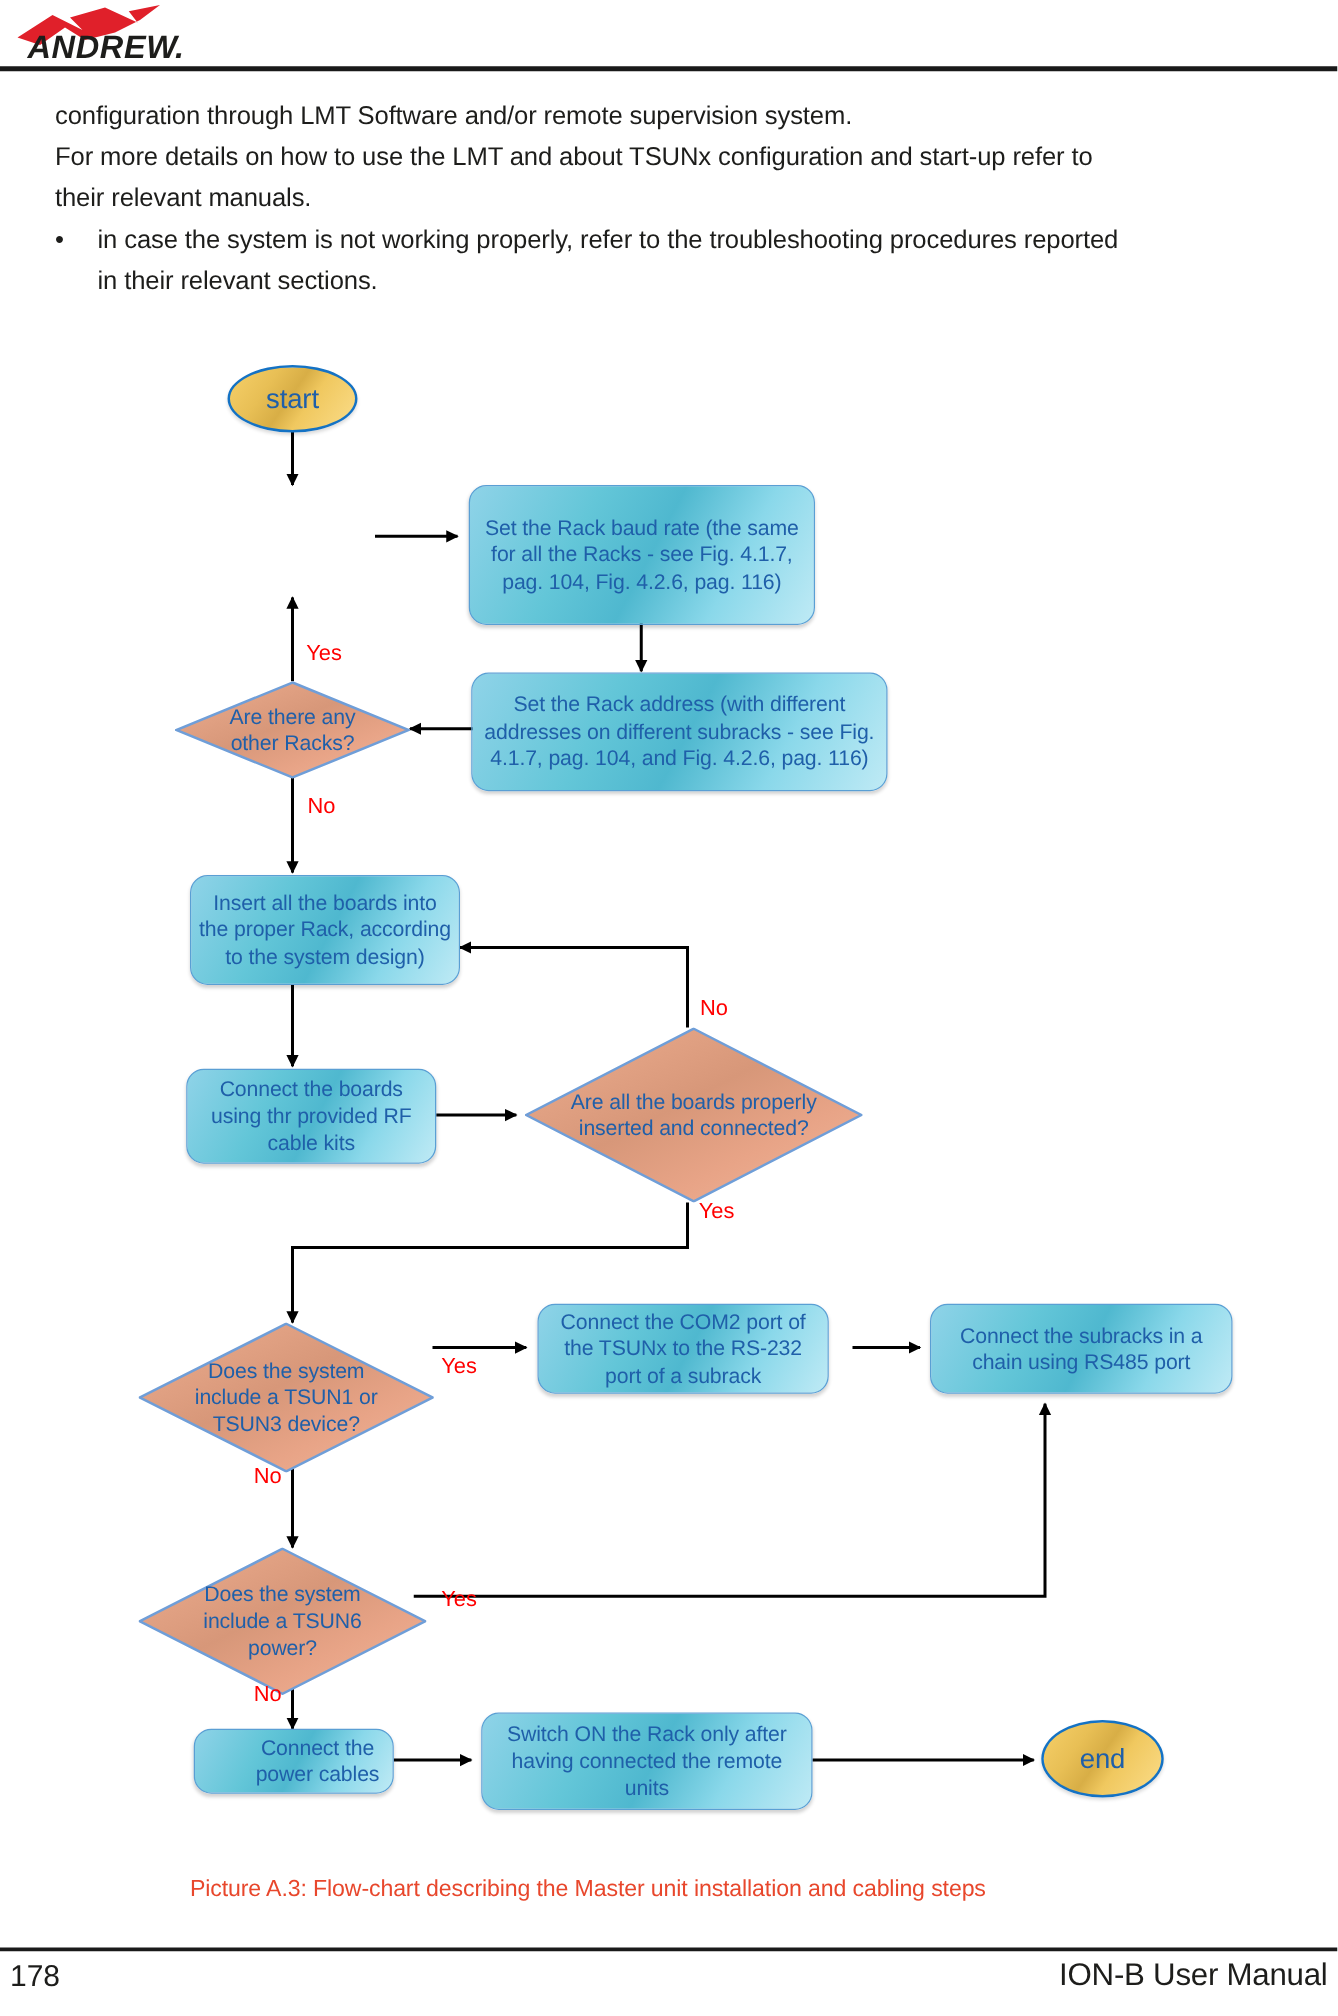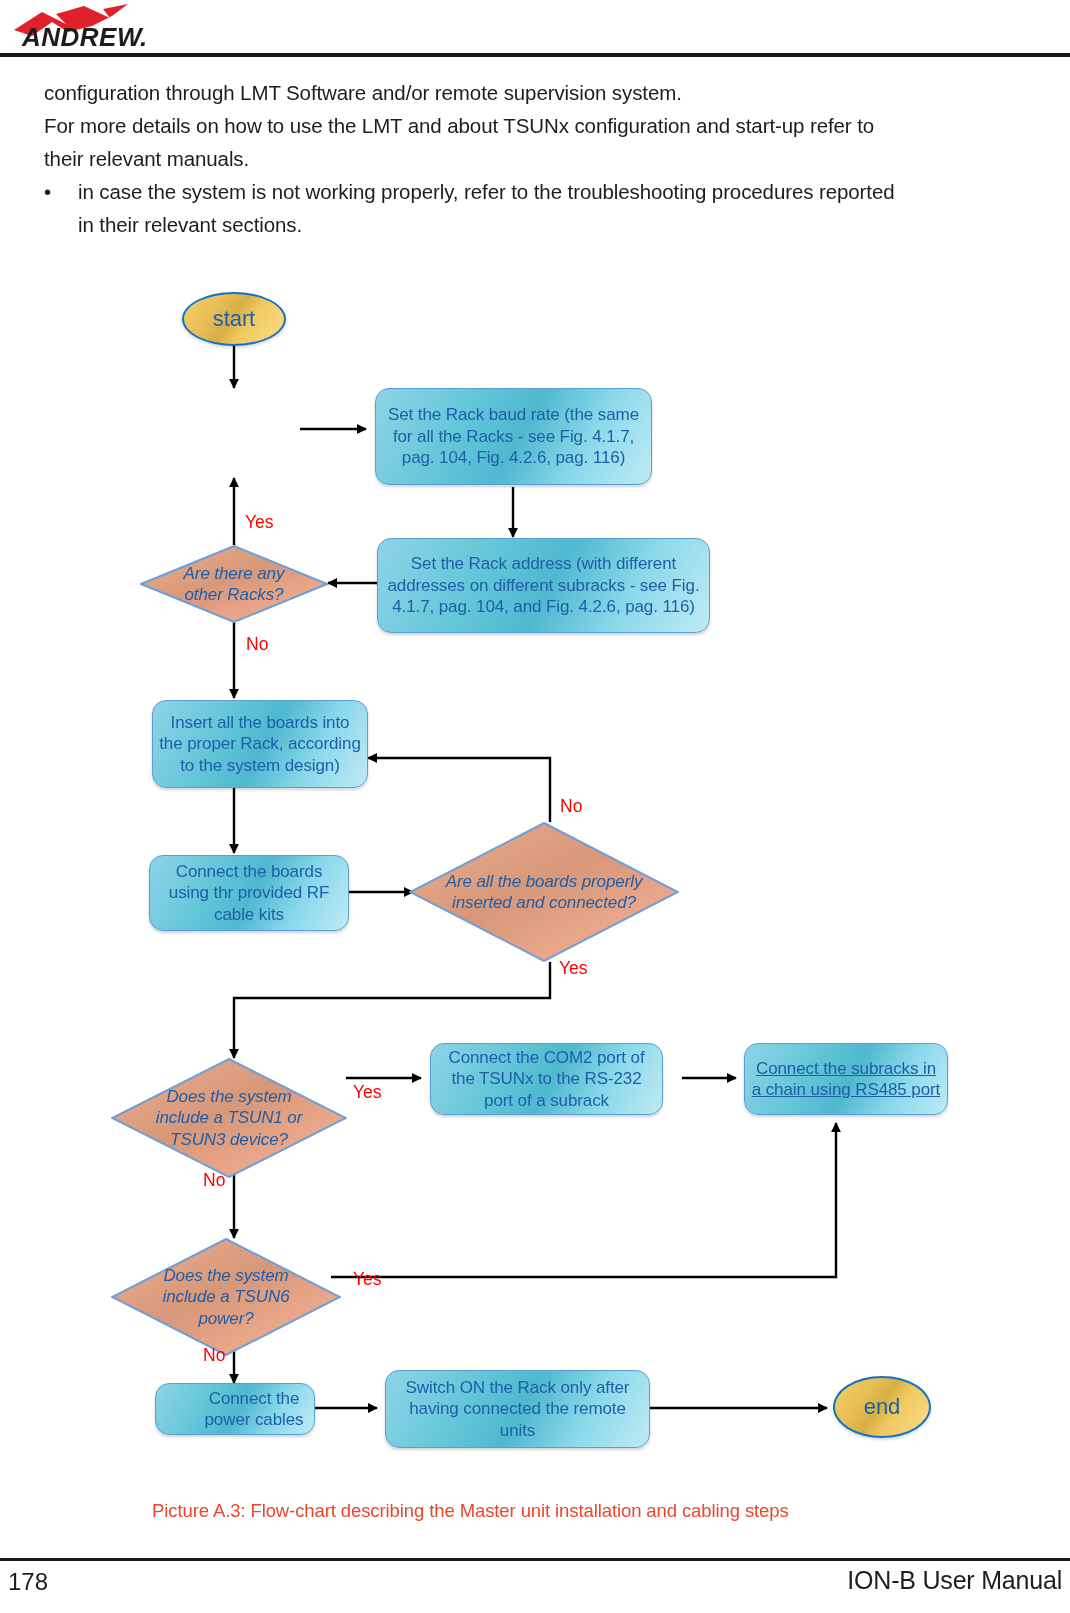--- a/index.html
+++ b/index.html
@@ -120,21 +120,20 @@
     height: 100%;
     display: flex;
     align-items: center;
     justify-content: center;
     text-align: center;
     color: #1f5fa9;
     font-size: 17px;
     line-height: 21.5px;
     letter-spacing: -0.1px;
     pointer-events: none;
-    font-style: italic;
   }
 
   .edge-label {
     position: absolute;
     color: #ff0000;
     font-size: 17.5px;
     line-height: 18px;
     z-index: 4;
     white-space: nowrap;
   }
@@ -242,21 +241,21 @@
 
       <line x1="629" y1="1138" x2="806" y2="1138" marker-end="url(#ah)"></line>
     </g>
   </svg>
 
   <div class="node term" style="left:161px; top:22px; width:104px; height:54px;">
     <span>start</span>
   </div>
 
 
-  <div class="node proc" style="left:354px; top:118px; width:277px; height:97px;">
+  <div class="node proc" style="left:354px; top:118px; width:277px; height:112px;">
     <span>Set the Rack baud rate (the same for all the Racks - see Fig. 4.1.7, pag. 104, Fig. 4.2.6, pag. 116)</span>
   </div>
 
   <div class="node proc" style="left:356px; top:268px; width:333px; height:95px;">
     <span>Set the Rack address (with different addresses on different subracks - see Fig. 4.1.7, pag. 104, and Fig. 4.2.6, pag. 116)</span>
   </div>
 
   <div class="decision-wrap" style="left:119px; top:275px; width:188px; height:78px;">
     <svg class="decision-shape" viewBox="0 0 188 78" preserveAspectRatio="none">
       <defs>
@@ -273,39 +272,39 @@
   </div>
 
   <div class="node proc" style="left:131px; top:430px; width:216px; height:88px;">
     <span>Insert all the boards into the proper Rack, according to the system design)</span>
   </div>
 
   <div class="node proc" style="left:128px; top:585px; width:200px; height:76px;">
     <span>Connect the boards using thr provided RF cable kits</span>
   </div>
 
-  <div class="decision-wrap" style="left:388px; top:552px; width:270px; height:140px;">
+  <div class="decision-wrap" style="left:399px; top:552px; width:270px; height:140px;">
     <svg class="decision-shape" viewBox="0 0 270 140" preserveAspectRatio="none">
       <polygon points="135,1 269,70 135,139 1,70" fill="url(#dgrad1)" stroke="#6f9ed8" stroke-width="2"></polygon>
     </svg>
     <div class="decision-label">Are all the boards properly inserted and connected?</div>
   </div>
 
   <div class="decision-wrap" style="left:90px; top:788px; width:236px; height:120px;">
     <svg class="decision-shape" viewBox="0 0 236 120" preserveAspectRatio="none">
       <polygon points="118,1 235,60 118,119 1,60" fill="url(#dgrad1)" stroke="#6f9ed8" stroke-width="2"></polygon>
     </svg>
     <div class="decision-label">Does the system include  a TSUN1 or TSUN3 device?</div>
   </div>
 
   <div class="node proc" style="left:409px; top:773px; width:233px; height:72px;">
     <span>Connect the COM2 port of the TSUNx  to the RS-232 port of a subrack</span>
   </div>
 
-  <div class="node proc" style="left:723px; top:773px; width:204px; height:72px;text-decoration:underline;">
+  <div class="node proc" style="left:723px; top:773px; width:242px; height:72px;">
     <span>Connect  the subracks in a chain using RS485 port</span>
   </div>
 
   <div class="decision-wrap" style="left:90px; top:968px; width:230px; height:118px;">
     <svg class="decision-shape" viewBox="0 0 230 118" preserveAspectRatio="none">
       <polygon points="115,1 229,59 115,117 1,59" fill="url(#dgrad1)" stroke="#6f9ed8" stroke-width="2"></polygon>
     </svg>
     <div class="decision-label">Does the system include  a TSUN6 power?</div>
   </div>
 

